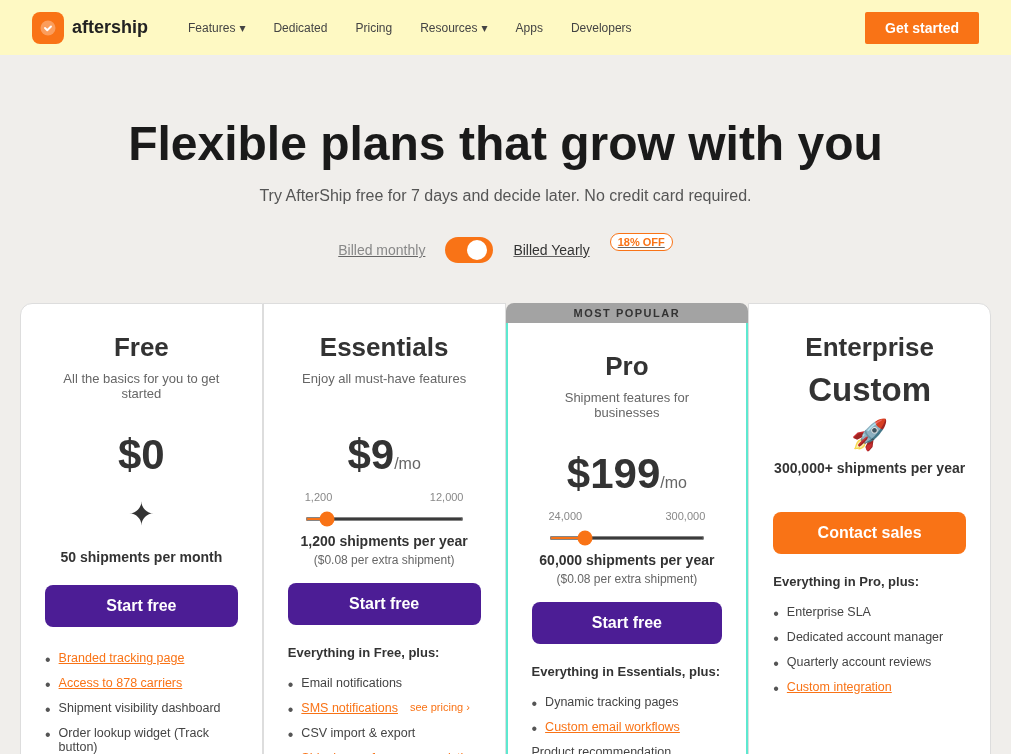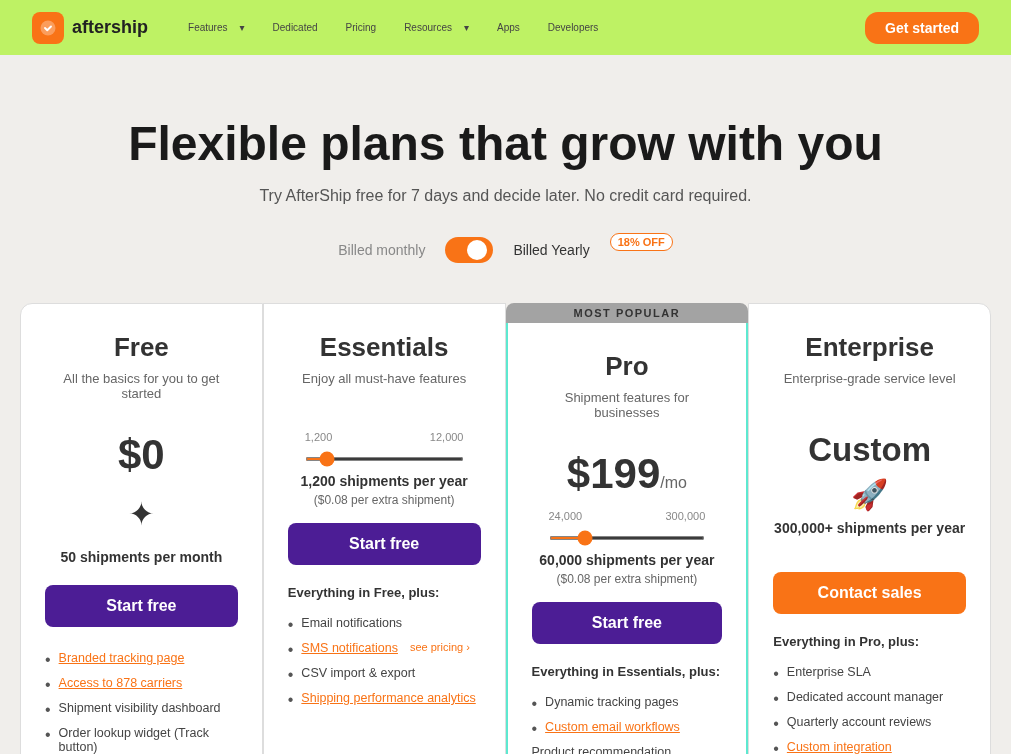--- a/index.html
+++ b/index.html
@@ -1,30 +1,30 @@
 <!DOCTYPE html>
 <html><head>
   <meta charset="utf-8">
   <style>
     * { box-sizing: border-box; margin: 0; padding: 0; }
     body { font-family: -apple-system, BlinkMacSystemFont, 'Segoe UI', sans-serif; background: #f0eeeb; color: #333; }
 
     
-    nav { background: #bef264; display: flex; align-items: center; padding: 8px 32px; height: 56px; border-bottom: 1px solid #eee; }
+    nav { background: #fef9c3; display: flex; align-items: center; padding: 8px 32px; height: 56px; border-bottom: 1px solid #eee; }
     .nav-logo { display: flex; align-items: center; gap: 8px; font-weight: 700; font-size: 18px; color: #222; margin-right: 40px; }
     .logo-icon { width: 32px; height: 32px; background: #f97316; border-radius: 8px; display: flex; align-items: center; justify-content: center; color: #fff; font-weight: 900; font-size: 14px; }
     .nav-links { display: flex; align-items: center; gap: 28px; flex: 1; }
-    .nav-link { font-size: 10px; color: #444; text-decoration: none; cursor: pointer; display: flex; align-items: center; gap: 12px; }
-    .nav-cta { background: #f97316; color: #fff; border: none; padding: 8px 20px; border-radius: 13px; font-size: 14px; font-weight: 600; cursor: pointer; margin-left: auto; }
+    .nav-link { font-size: 12px; color: #444; text-decoration: none; cursor: pointer; display: flex; align-items: center; gap: 4px; }
+    .nav-cta { background: #f97316; color: #fff; border: none; padding: 8px 20px; border-radius: 2px; font-size: 14px; font-weight: 600; cursor: pointer; margin-left: auto; }
 
     
     .hero { text-align: center; padding: 60px 20px 40px; }
     .hero h1 { font-size: 48px; font-weight: 800; color: #1a1a1a; margin-bottom: 16px; }
     .hero p { font-size: 16px; color: #555; margin-bottom: 32px; }
-    .billing-toggle { display: flex; align-items: center; justify-content: center; gap: 20px; font-size: 14px; color: #666; }
+    .billing-toggle { display: flex; align-items: center; justify-content: center; gap: 20px; font-size: 14px; color: #666; text-decoration: underline; }
     .toggle-switch { position: relative; width: 48px; height: 26px; }
     .toggle-switch input { opacity: 0; width: 0; height: 0; }
     .toggle-slider { position: absolute; cursor: pointer; top: 0; left: 0; right: 0; bottom: 0; background: #f97316; border-radius: 13px; transition: 0.3s; }
     .toggle-slider:before { content: ''; position: absolute; width: 20px; height: 20px; left: 22px; bottom: 3px; background: #fff; border-radius: 50%; transition: 0.3s; }
     .off-label { font-size: 14px; color: #888; }
     .on-label { font-size: 14px; color: #333; font-weight: 500; }
     .discount-badge { background: #fff; border: 1.5px solid #f97316; color: #f97316; font-size: 11px; font-weight: 700; padding: 2px 7px; border-radius: 10px; position: relative; top: -8px; }
 
     
     .pricing-section { padding: 0 20px 60px; max-width: 1011px; margin: 0 auto; }
@@ -135,20 +135,23 @@
         <li>
             <span class="bullet">•</span>
             <span>Order lookup widget (Track button)</span>
           </li>
       </ul>
     </div>
 
     <div class="plan-card">
       <div class="plan-name">Essentials</div>
       <div class="plan-desc">Enjoy all must-have features</div>
+      <div class="plan-price">
+        <span class="price-amount">$9</span><span class="price-mo">/mo</span>
+      </div>
       <div class="plan-slider">
         <div class="slider-labels">
           <span>1,200</span>
           <span>12,000</span>
         </div>
         <input type="range" min="0" max="100" value="10" style="">
       </div>
       <div class="shipments-label">1,200 shipments per year</div>
       <div class="extra-shipment">($0.08 per extra shipment)</div>
       <button class="start-btn">Start free</button>
@@ -206,21 +209,20 @@
           <li>
               <span>Product recommendation</span>
             </li>
 
         </ul>
       </div>
     </div>
 
     <div class="plan-card">
       <div class="plan-name">Enterprise</div>
-      <div class="plan-desc">Enterprise-grade service level</div>
       <div class="plan-price">
         <span class="price-amount" style="font-size:33px;">Custom</span>
       </div>
       <div style="text-align:center;font-size:30px;margin:8px 0 8px;">🚀</div>
       <div class="shipments-label">300,000+ shipments per year</div>
       <div style="height:32px;"></div>
       <button class="contact-btn">Contact sales</button>
       <div class="features-header">Everything in Pro, plus:</div>
       <ul class="feature-list">
         <li>

